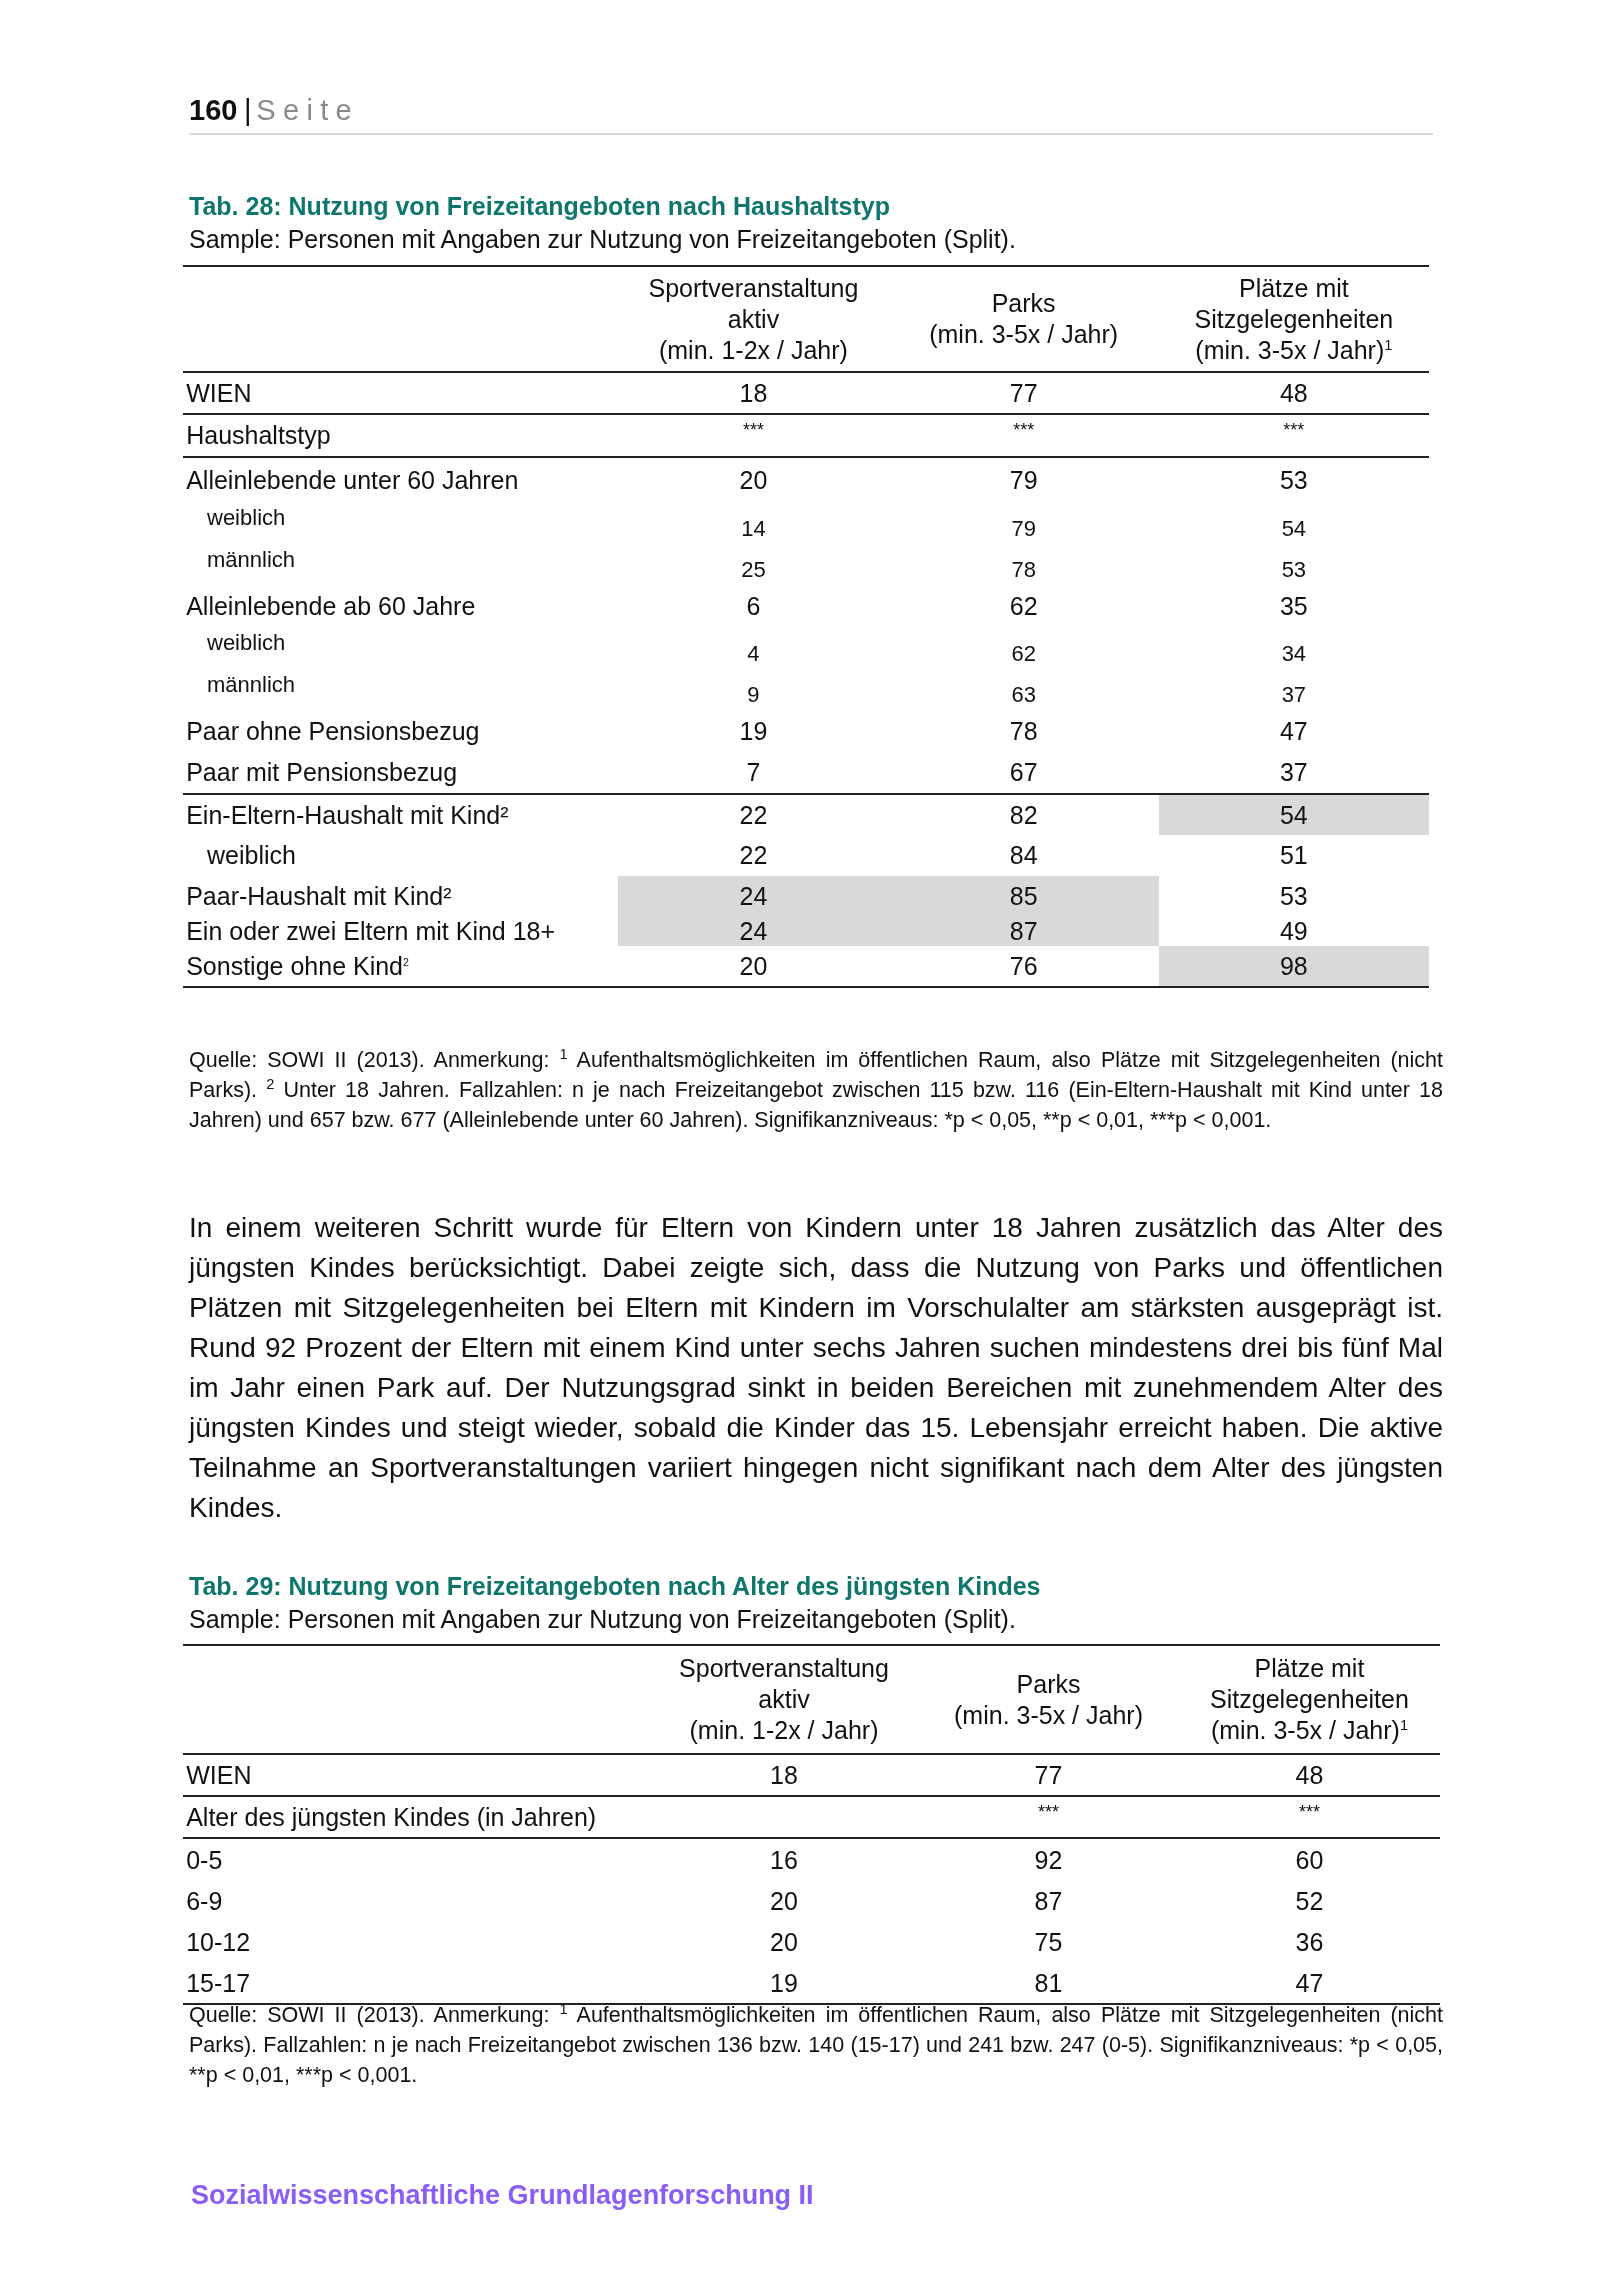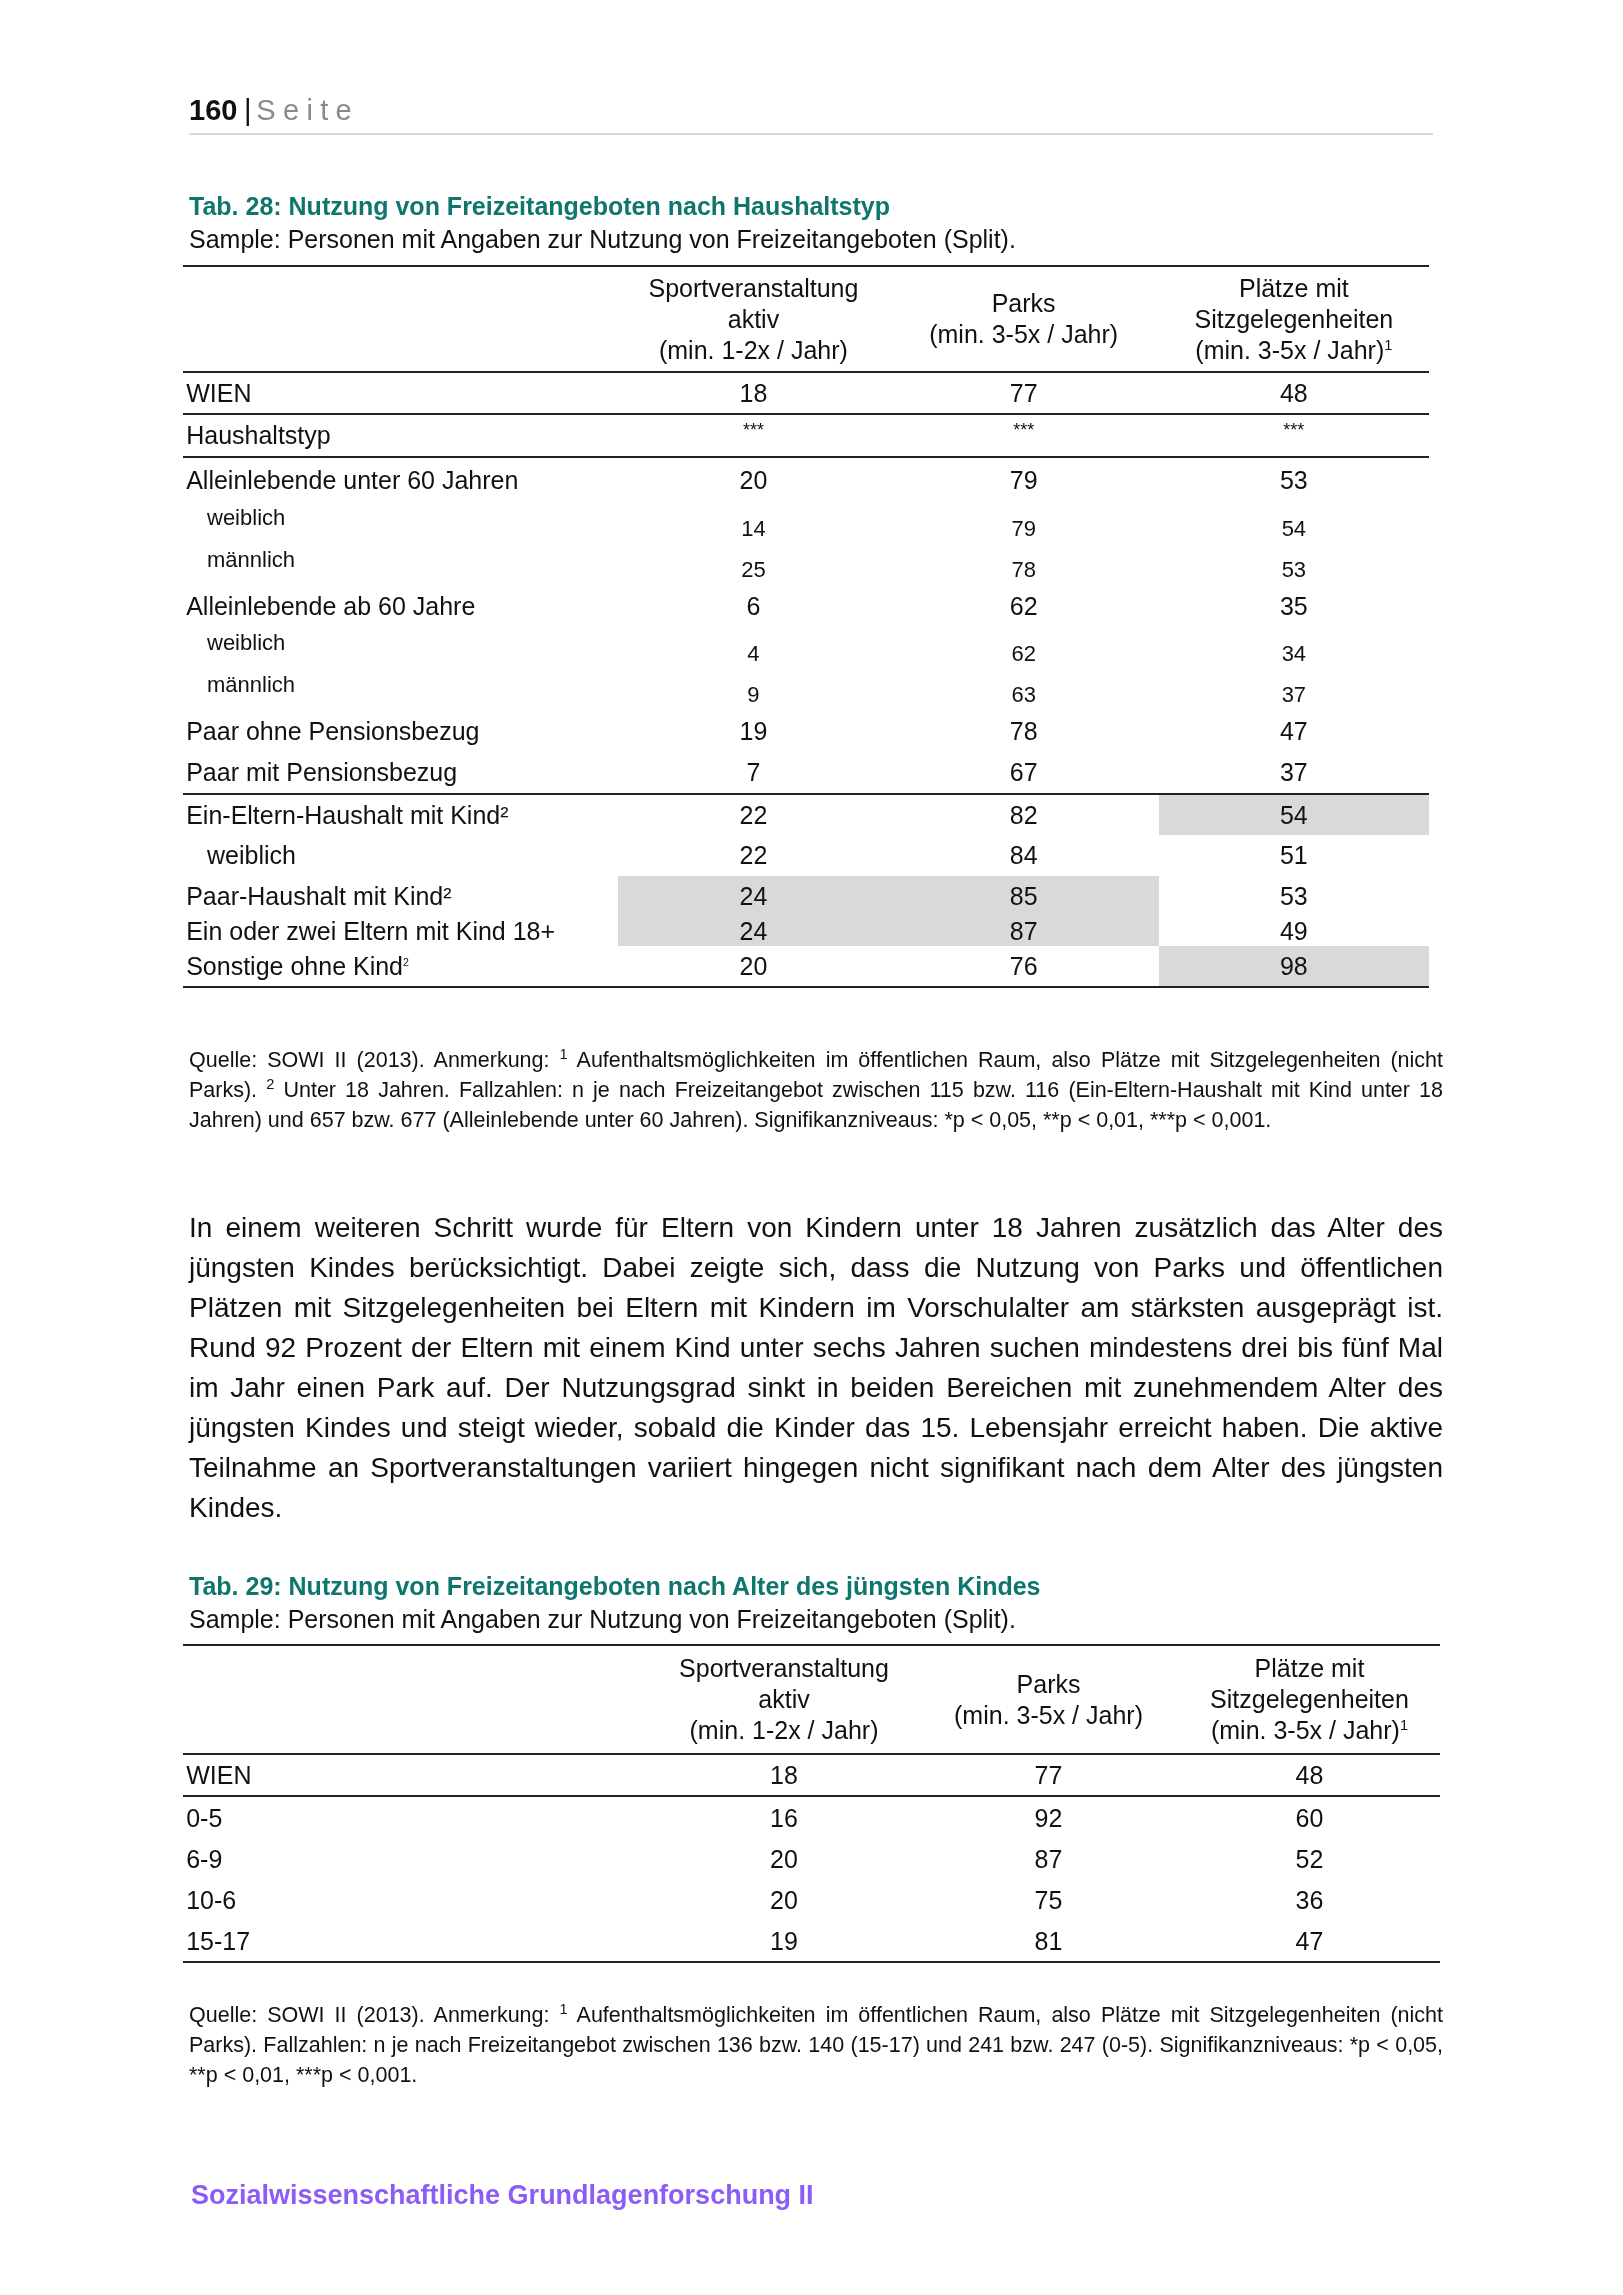--- a/index.html
+++ b/index.html
@@ -210,34 +210,40 @@
       <div>Sitzgelegenheiten</div>
       <div><span>(min. 3-5x / Jahr)</span><sup class="fn">1</sup></div>
     </th>
   </tr>
   <tr class="rule-bot" style="height:42px;">
     <td class="lbl">WIEN</td>
     <td class="num">18</td>
     <td class="num">77</td>
     <td class="num">48</td>
   </tr>
+  <tr class="rule-bot" style="height:42px;">
+    <td class="lbl">Alter des jüngsten Kindes (in Jahren)</td>
+    <td class="num stars"></td>
+    <td class="num stars">***</td>
+    <td class="num stars">***</td>
+  </tr>
   <tr style="height:43px;">
     <td class="lbl">0-5</td>
     <td class="num">16</td>
     <td class="num">92</td>
     <td class="num">60</td>
   </tr>
   <tr style="height:41px;">
     <td class="lbl">6-9</td>
     <td class="num">20</td>
     <td class="num">87</td>
     <td class="num">52</td>
   </tr>
   <tr style="height:41px;">
-    <td class="lbl">10-6</td>
+    <td class="lbl">10-12</td>
     <td class="num">20</td>
     <td class="num">75</td>
     <td class="num">36</td>
   </tr>
   <tr class="rule-bot" style="height:41px;">
     <td class="lbl">15-17</td>
     <td class="num">19</td>
     <td class="num">81</td>
     <td class="num">47</td>
   </tr>

